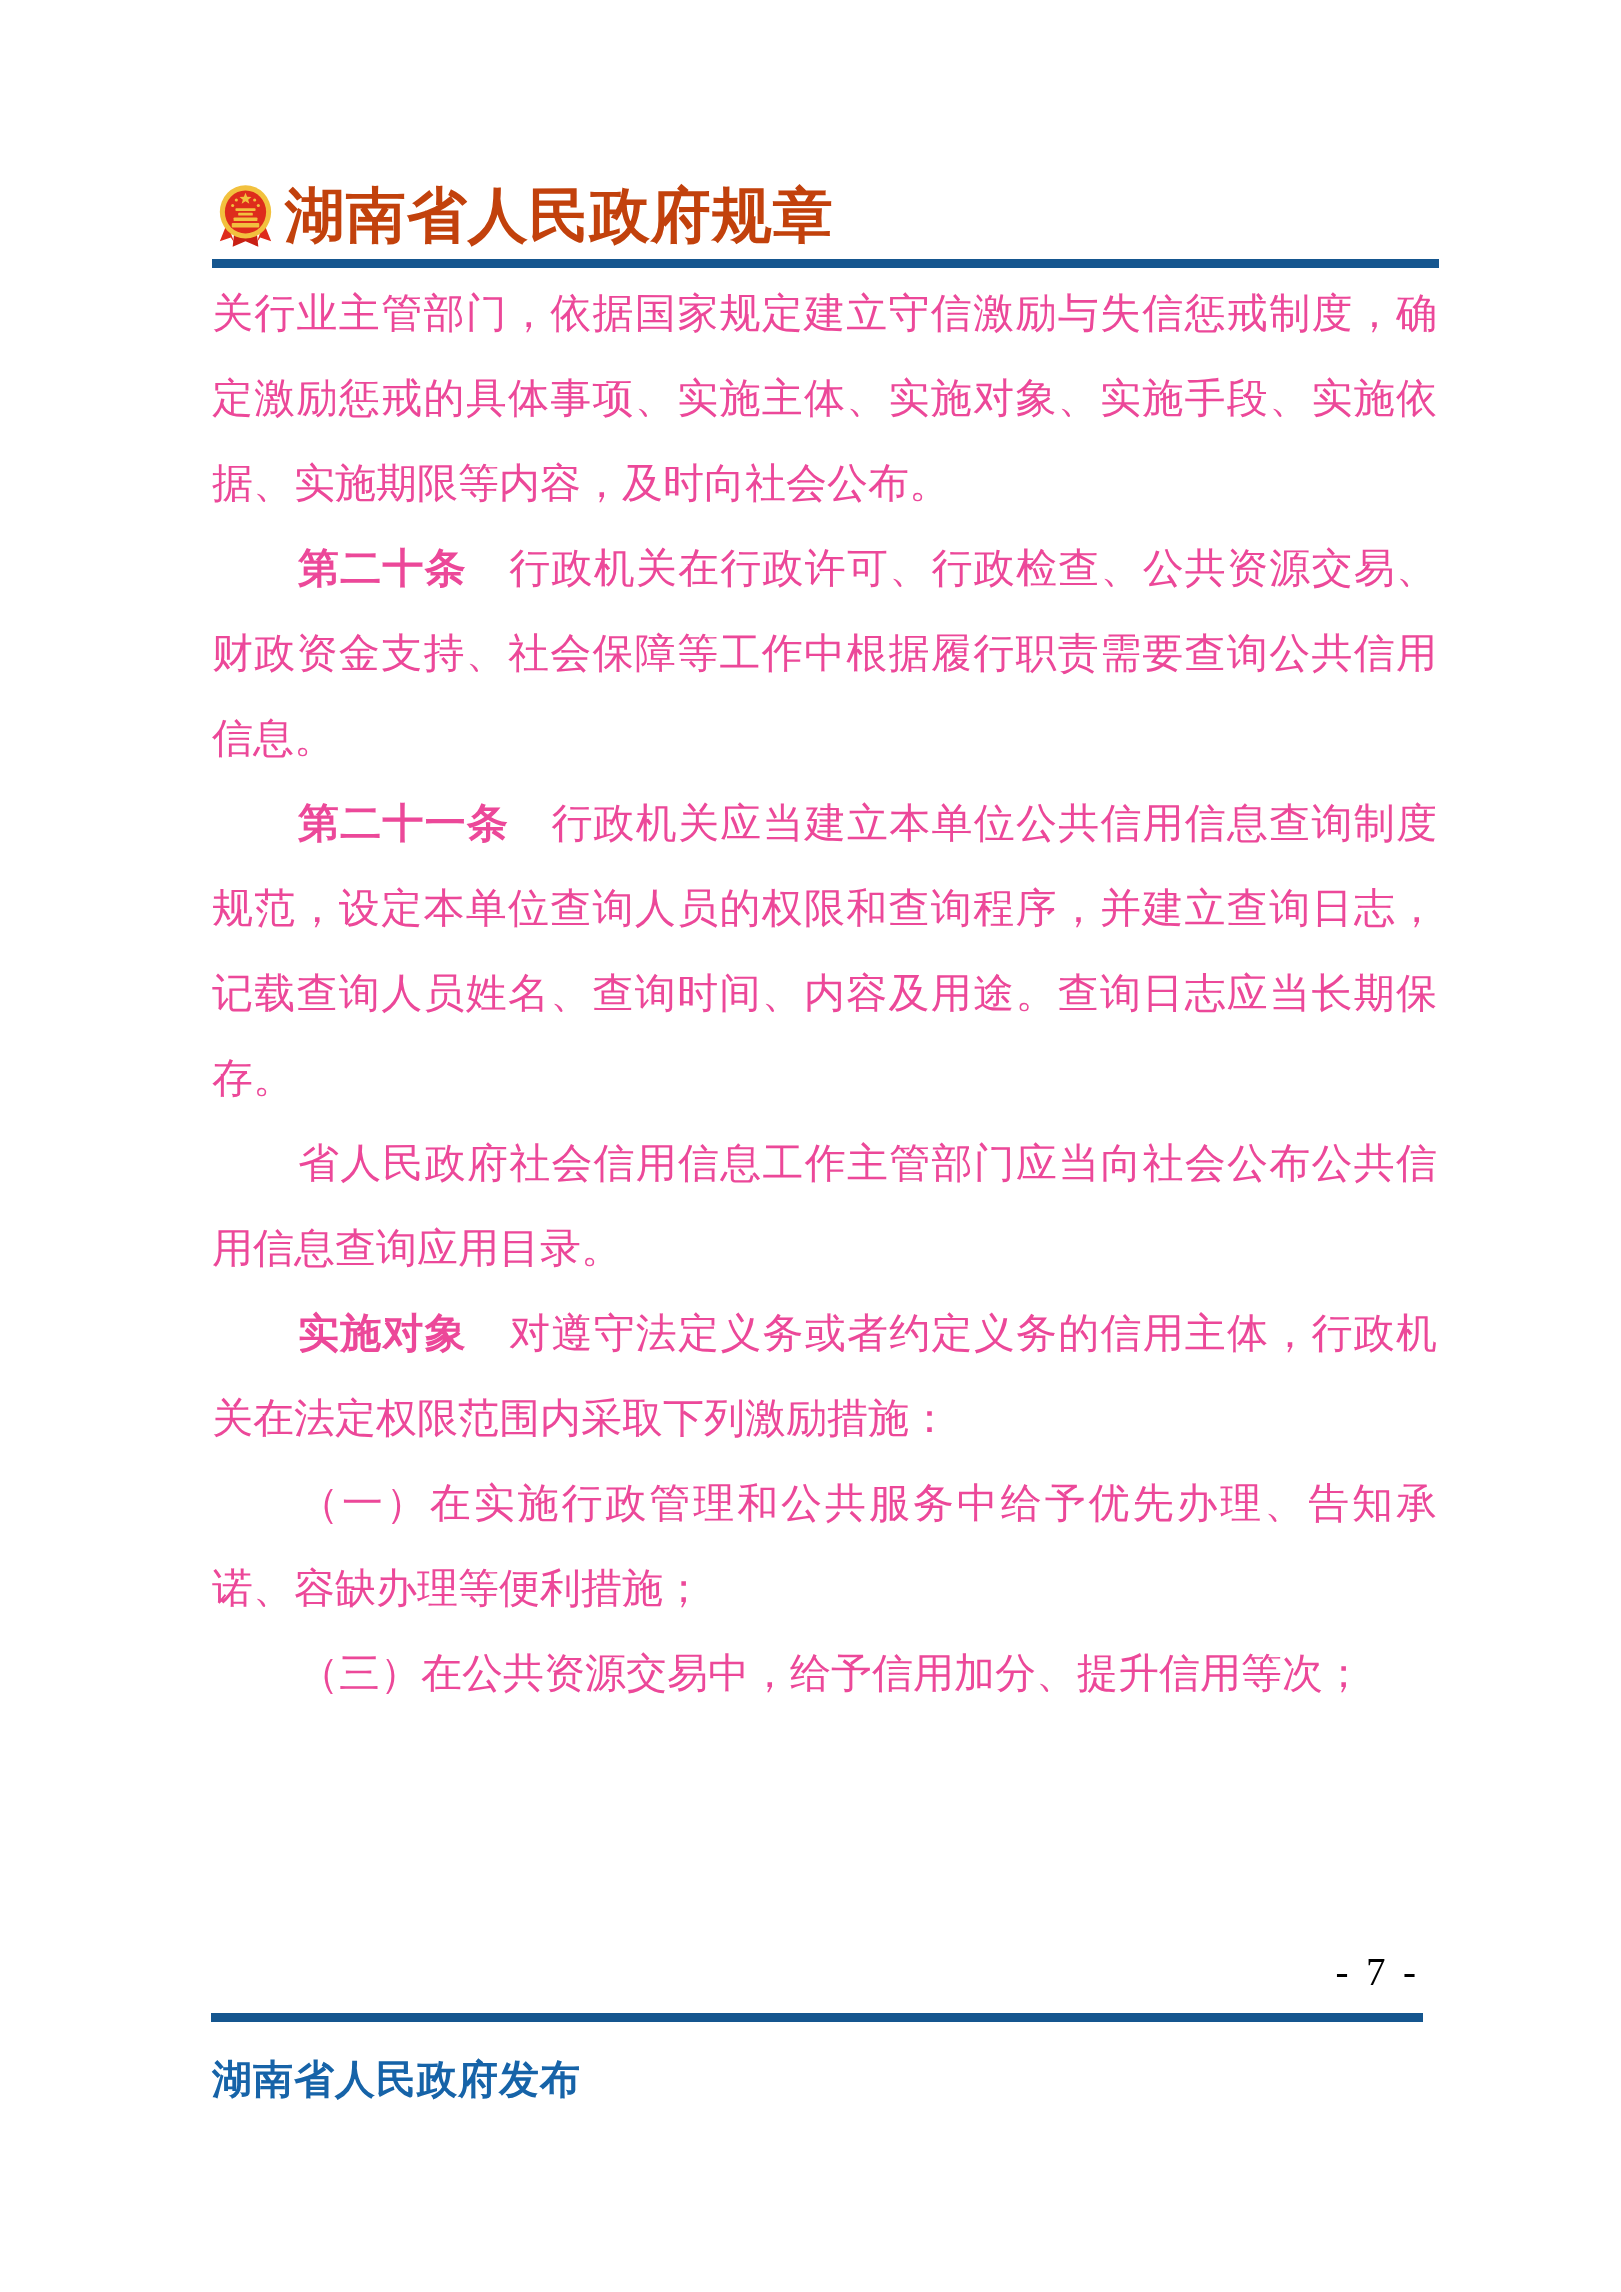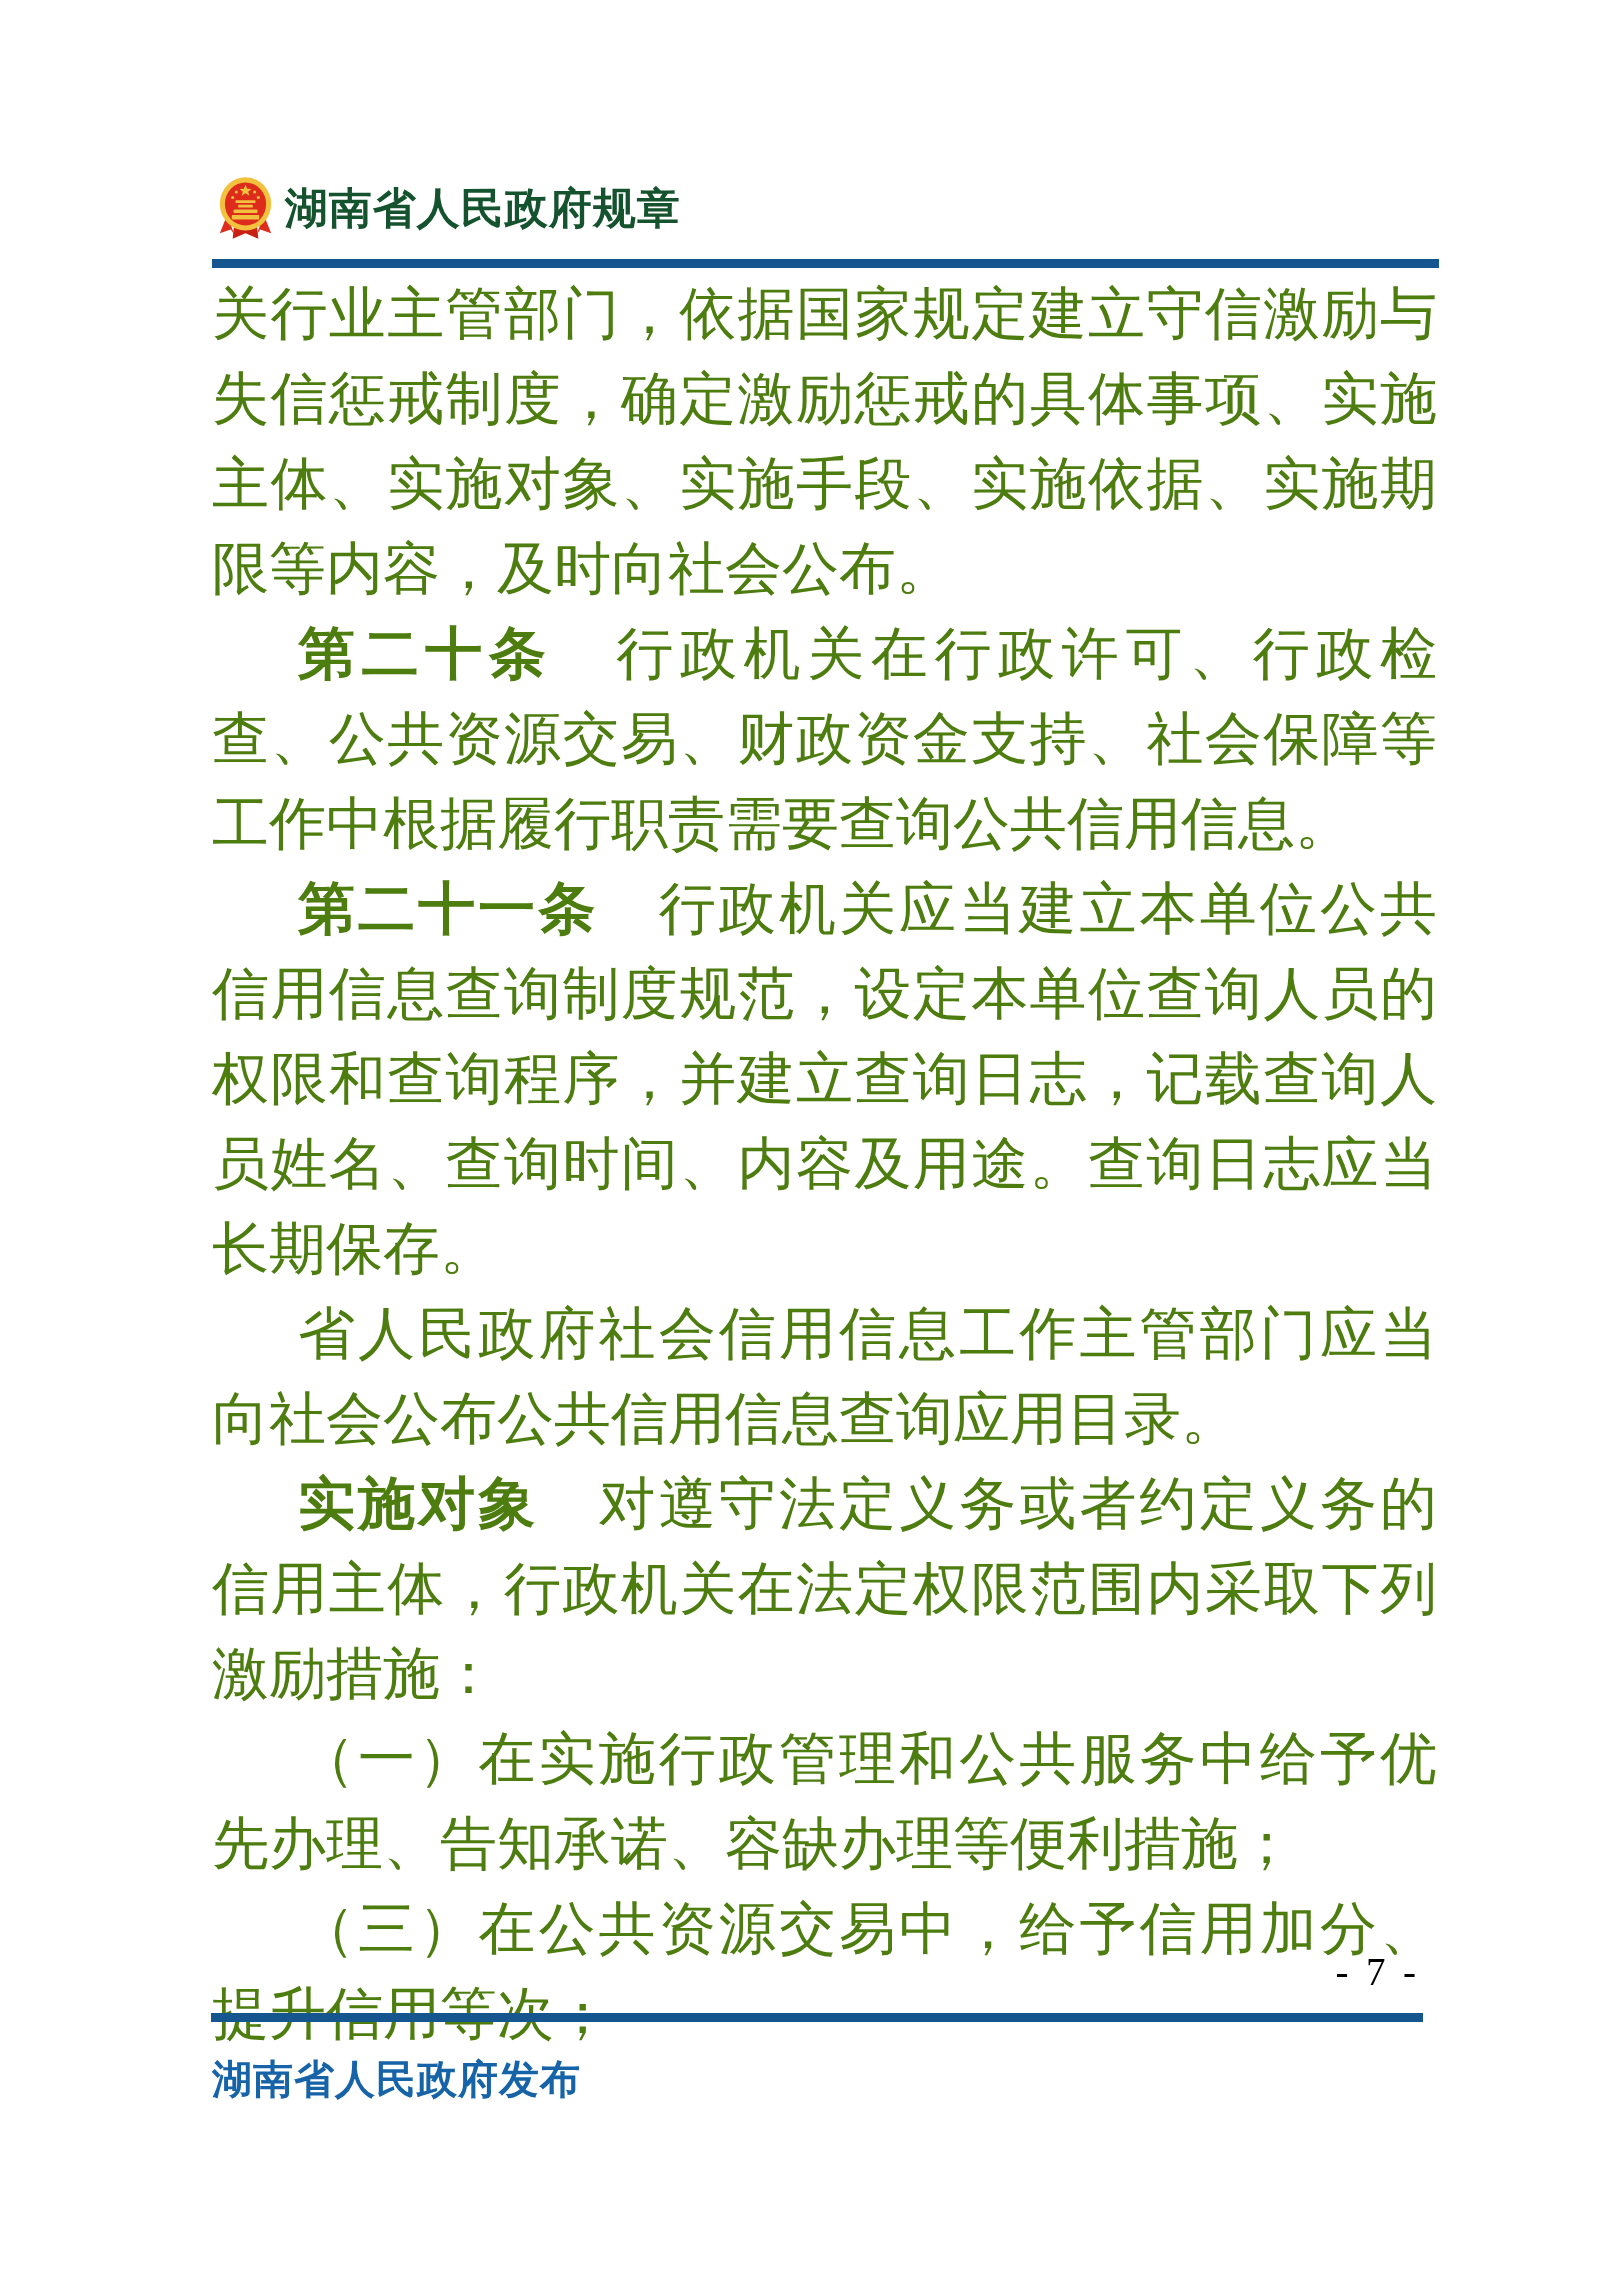--- a/index.html
+++ b/index.html
@@ -9,31 +9,31 @@
     background:#ffffff;
     font-family:"Liberation Serif","DejaVu Serif",serif;
     overflow:hidden;
   }
   .header {
     position:absolute; left:218px; top:176px;
     display:flex; align-items:center; gap:11.8px;
   }
   .emblem { width:55px; height:65px; flex:0 0 auto; }
   .header-title {
-    font-size:43px; font-weight:bold; color:#14532d;
+    font-size:60px; font-weight:bold; color:#c2410c;
     font-family:"Liberation Serif","DejaVu Serif",serif;
     letter-spacing:1px; white-space:nowrap;
   }
   .header-rule {
     position:absolute; left:212px; top:259px;
     width:1227px; height:8.8px; background:#15568F;
   }
   .doc-body {
     position:absolute; left:212px; top:271px; width:1225px;
-    font-size:57px; line-height:85px; color:#4d7c0f;
+    font-size:41px; line-height:85px; color:#ec4899;
     text-align:justify; text-justify:inter-character;
   }
   .para { margin:0; }
   .para.indent { text-indent:86px; }
   .para b {
     font-weight:bold;
     font-family:"Liberation Sans","DejaVu Sans",sans-serif;
   }
   .page-number {
     position:absolute; left:212px; top:1949px; width:1208px;

